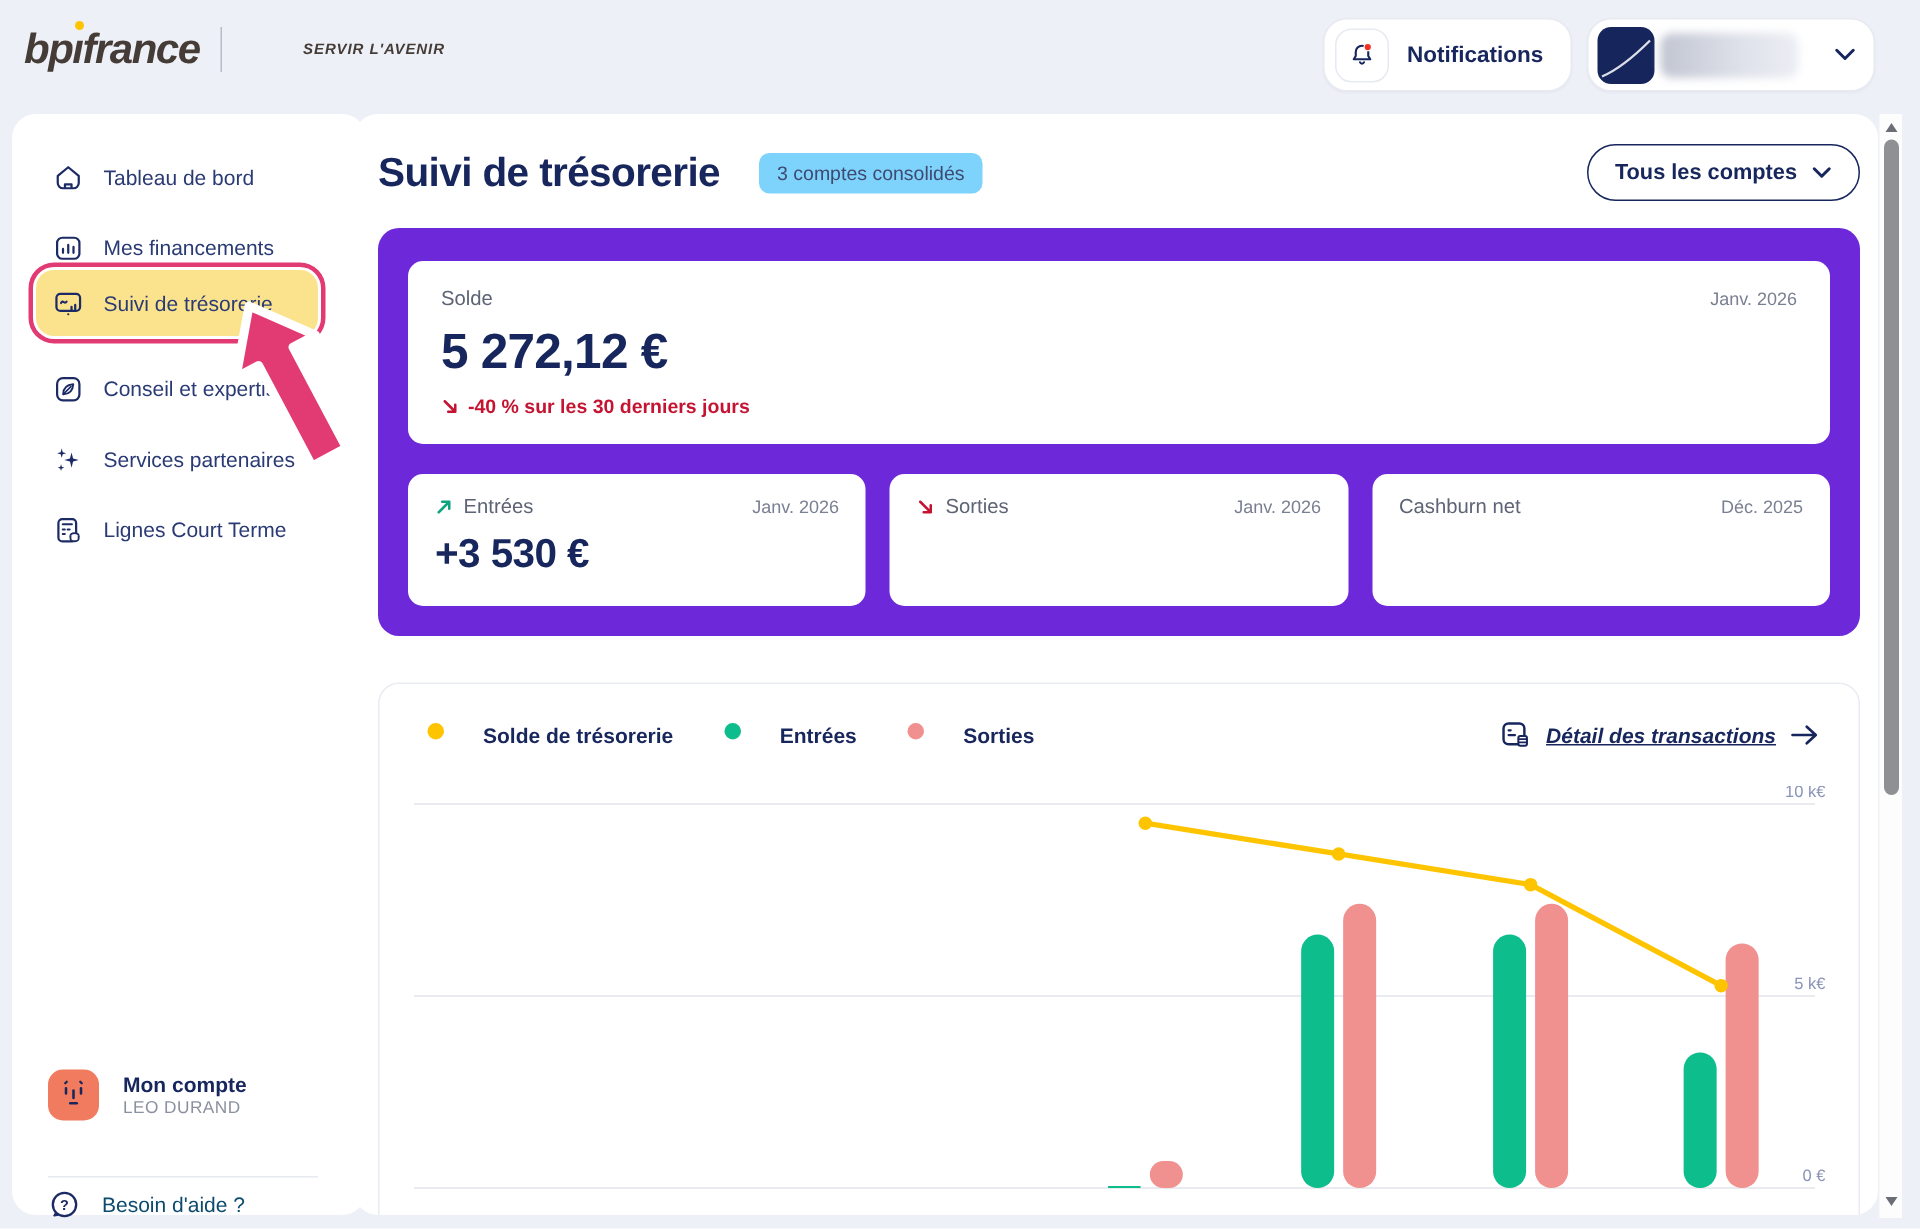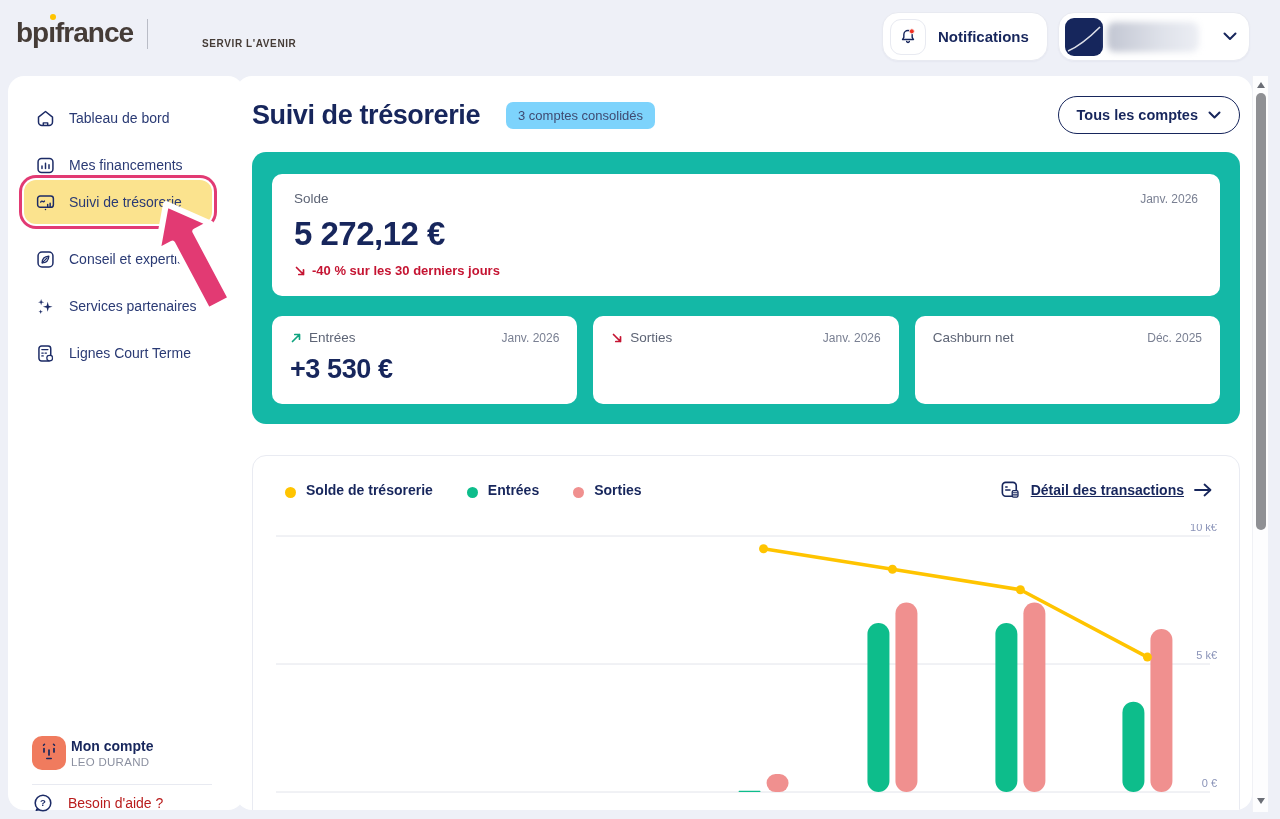--- a/index.html
+++ b/index.html
@@ -1,21 +1,21 @@
 <!DOCTYPE html>
 <html><head>
 <meta charset="utf-8">
 <style>
   * { margin:0; padding:0; box-sizing:border-box; }
   html,body { width:1280px; height:819px; overflow:hidden; }
   body { position:relative; background:#eef0f7; font-family:"Liberation Sans", sans-serif; color:#17265c; }
 
   
   .topbar { position:absolute; left:0; top:0; width:1280px; height:76px; }
-  .logo-wrap { position:absolute; left:16px; top:17px; display:flex; align-items:flex-end; }
+  .logo-wrap { position:absolute; left:16px; top:17px; display:flex; align-items:center;font-style:italic; }
   .logo-text { font-size:28px; font-weight:bold; letter-spacing:-1px; color:#453c37; position:relative; }
   .logo-idot { position:relative; }
   .logo-idot::after { content:""; position:absolute; left:2px; top:-3px; width:6px; height:6px; border-radius:50%; background:#ffc400; }
   .logo-div { width:1px; height:30px; background:#b9bcc6; margin:0 12px 0 14px; }
   .logo-tagline { font-size:10px; font-weight:bold; letter-spacing:0.6px; color:#453c37;padding-left:42px; }
 
   .notif-btn { position:absolute; left:882px; top:12px; height:49px; background:#fff; border:1px solid #e8eaf1; border-radius:16px; display:flex; align-items:center; padding:0 18px 0 7px; box-shadow:0 1px 2px rgba(23,38,92,.04); cursor:pointer; }
   .notif-icon-box { width:36px; height:36px; border:1px solid #e8eaf1; border-radius:11px; display:flex; align-items:center; justify-content:center; margin-right:12px; background:#fff; }
   .notif-label { font-size:15px; font-weight:bold; color:#17265c; }
 
@@ -24,59 +24,59 @@
   .account-blur { width:92px; height:30px; margin-left:4px; border-radius:8px; background:linear-gradient(90deg,#c2c6d2,#dfe2ea 60%,#eceef4); filter:blur(3px); }
   .account-chevron { margin-left:auto; }
 
   
   .sidebar { position:absolute; left:8px; top:76px; width:236px; height:734px; background:#fff; border-radius:16px; z-index:1; }
   .nav-item { position:absolute; left:16px; width:188px; height:40px; display:flex; align-items:center; gap:13px; padding-left:10px; cursor:pointer; }
   .nav-item .lbl { font-size:14px; color:#2a3a74; }
   .nav-item.active { background:#fbe38e; border-radius:12px; height:44px; box-shadow:0 0 0 2px #ffffff, 0 0 0 5px #e23a73; }
   .nav-icon { width:22px; height:22px; flex:0 0 auto; display:flex; align-items:center; justify-content:center; }
 
-  .account-block { position:absolute; left:24px; top:660px; display:flex; gap:5px; align-items:center; cursor:pointer; }
+  .account-block { position:absolute; left:24px; top:637px; display:flex; gap:16px; align-items:center; cursor:pointer; }
   .acct-avatar { width:34px; height:34px; border-radius:10px; background:#f07b5e; display:flex; align-items:center; justify-content:center; }
   .acct-title { font-size:14px; font-weight:bold; color:#17265c; }
   .acct-name { font-size:11.5px; color:#8b90a0; letter-spacing:.3px; margin-top:2px; }
   .side-div { position:absolute; left:24px; top:708px; width:180px; height:1px; background:#e8eaf1; }
   .side-link { position:absolute; left:24px; display:flex; gap:14px; align-items:center; cursor:pointer; }
-  .side-link .lbl { font-size:14px; color:#b91c1c; }
+  .side-link .lbl { font-size:14px; color:#0c4a6e; }
 
   
   .cursor-svg { position:absolute; left:132px; top:198px; z-index:10; pointer-events:none; }
 
   
   .main { position:absolute; left:236px; top:76px; width:1016px; height:734px; background:#fff; border-radius:16px; overflow:hidden; }
   .title-row { position:absolute; left:16px; top:18px; right:12px; height:42px; display:flex; align-items:center; }
   .page-title { font-size:27px; font-weight:bold; letter-spacing:-0.4px; color:#17265c; }
   .badge { margin-left:26px; background:#7dd3fc; border-radius:7px; padding:6px 12px; font-size:13px; color:#3f4a71; }
   .accounts-btn { margin-left:auto; height:38px; background:#fff; border:1.5px solid #17265c; border-radius:20px; padding:0 18px; display:flex; align-items:center; gap:10px; font-size:14.5px; font-weight:bold; color:#17265c; cursor:pointer; }
 
-  .summary { position:absolute; left:16px; top:76px; width:988px; height:272px; background:#14b8a6; border-radius:14px; padding:22px 20px 20px; }
+  .summary { position:absolute; left:16px; top:76px; width:988px; height:272px; background:#6d28d9; border-radius:14px; padding:22px 20px 20px; }
   .solde-card { background:#fff; border-radius:10px; height:122px; padding:17px 22px; }
   .card-head { display:flex; align-items:center; }
   .card-label { font-size:13.5px; color:#5d6475; }
   .card-date { margin-left:auto; font-size:12px; color:#7a8093; }
   .solde-value { font-size:33px; font-weight:bold; letter-spacing:-0.5px; margin-top:9px; color:#17265c; }
   .trend { display:flex; align-items:center; gap:6px; margin-top:10px; font-size:13px; font-weight:bold; color:#c51432; }
   .cards-row { display:flex; gap:16px; margin-top:20px; }
   .mini-card { background:#fff; border-radius:10px; height:88px; flex:1; padding:14px 18px; }
   .mini-head { display:flex; align-items:center; gap:7px; }
   .mini-value { font-size:27px; font-weight:bold; letter-spacing:-0.4px; margin-top:9px; color:#17265c; }
 
   .chart-card { position:absolute; left:16px; top:379px; width:988px; height:390px; background:#fff; border:1px solid #e9ebf2; border-radius:14px; }
   .legend-row { position:absolute; left:32px; top:22px; right:26px; display:flex; align-items:center; }
-  .legend-item { display:flex; align-items:flex-end; gap:10px; margin-right:34px; }
+  .legend-item { display:flex; align-items:flex-start; gap:26px; margin-right:34px; }
   .dot { width:11px; height:11px; border-radius:50%; }
   .dot-solde { background:#ffc400; }
   .dot-entrees { background:#0dbd8b; }
   .dot-sorties { background:#f0908f; }
   .legend-label { font-size:14px; font-weight:bold; color:#17265c; }
-  .tx-link { margin-left:auto; display:flex; align-items:center; gap:9px; cursor:pointer; }
+  .tx-link { margin-left:auto; display:flex; align-items:center; gap:9px; cursor:pointer;font-style:italic; }
   .tx-label { font-size:14px; font-weight:bold; color:#17265c; text-decoration:underline; }
   .chart-svg-wrap { position:absolute; left:23px; top:68px; }
 
   
   .scrollbar { position:absolute; left:1252px; top:76px; width:16px; height:736px; background:#fdfdfe; border-left:1px solid #f0f1f5; }
   .scroll-up { position:absolute; left:4px; top:6px; width:0; height:0; border-left:4px solid transparent; border-right:4px solid transparent; border-bottom:6px solid #6b6e76; }
   .scroll-down { position:absolute; left:4px; bottom:8px; width:0; height:0; border-left:4px solid transparent; border-right:4px solid transparent; border-top:6px solid #6b6e76; }
   .scroll-thumb { position:absolute; left:3px; top:17px; width:10px; height:437px; border-radius:6px; background:#8f9094; }
 
   svg.icon { display:block; }

